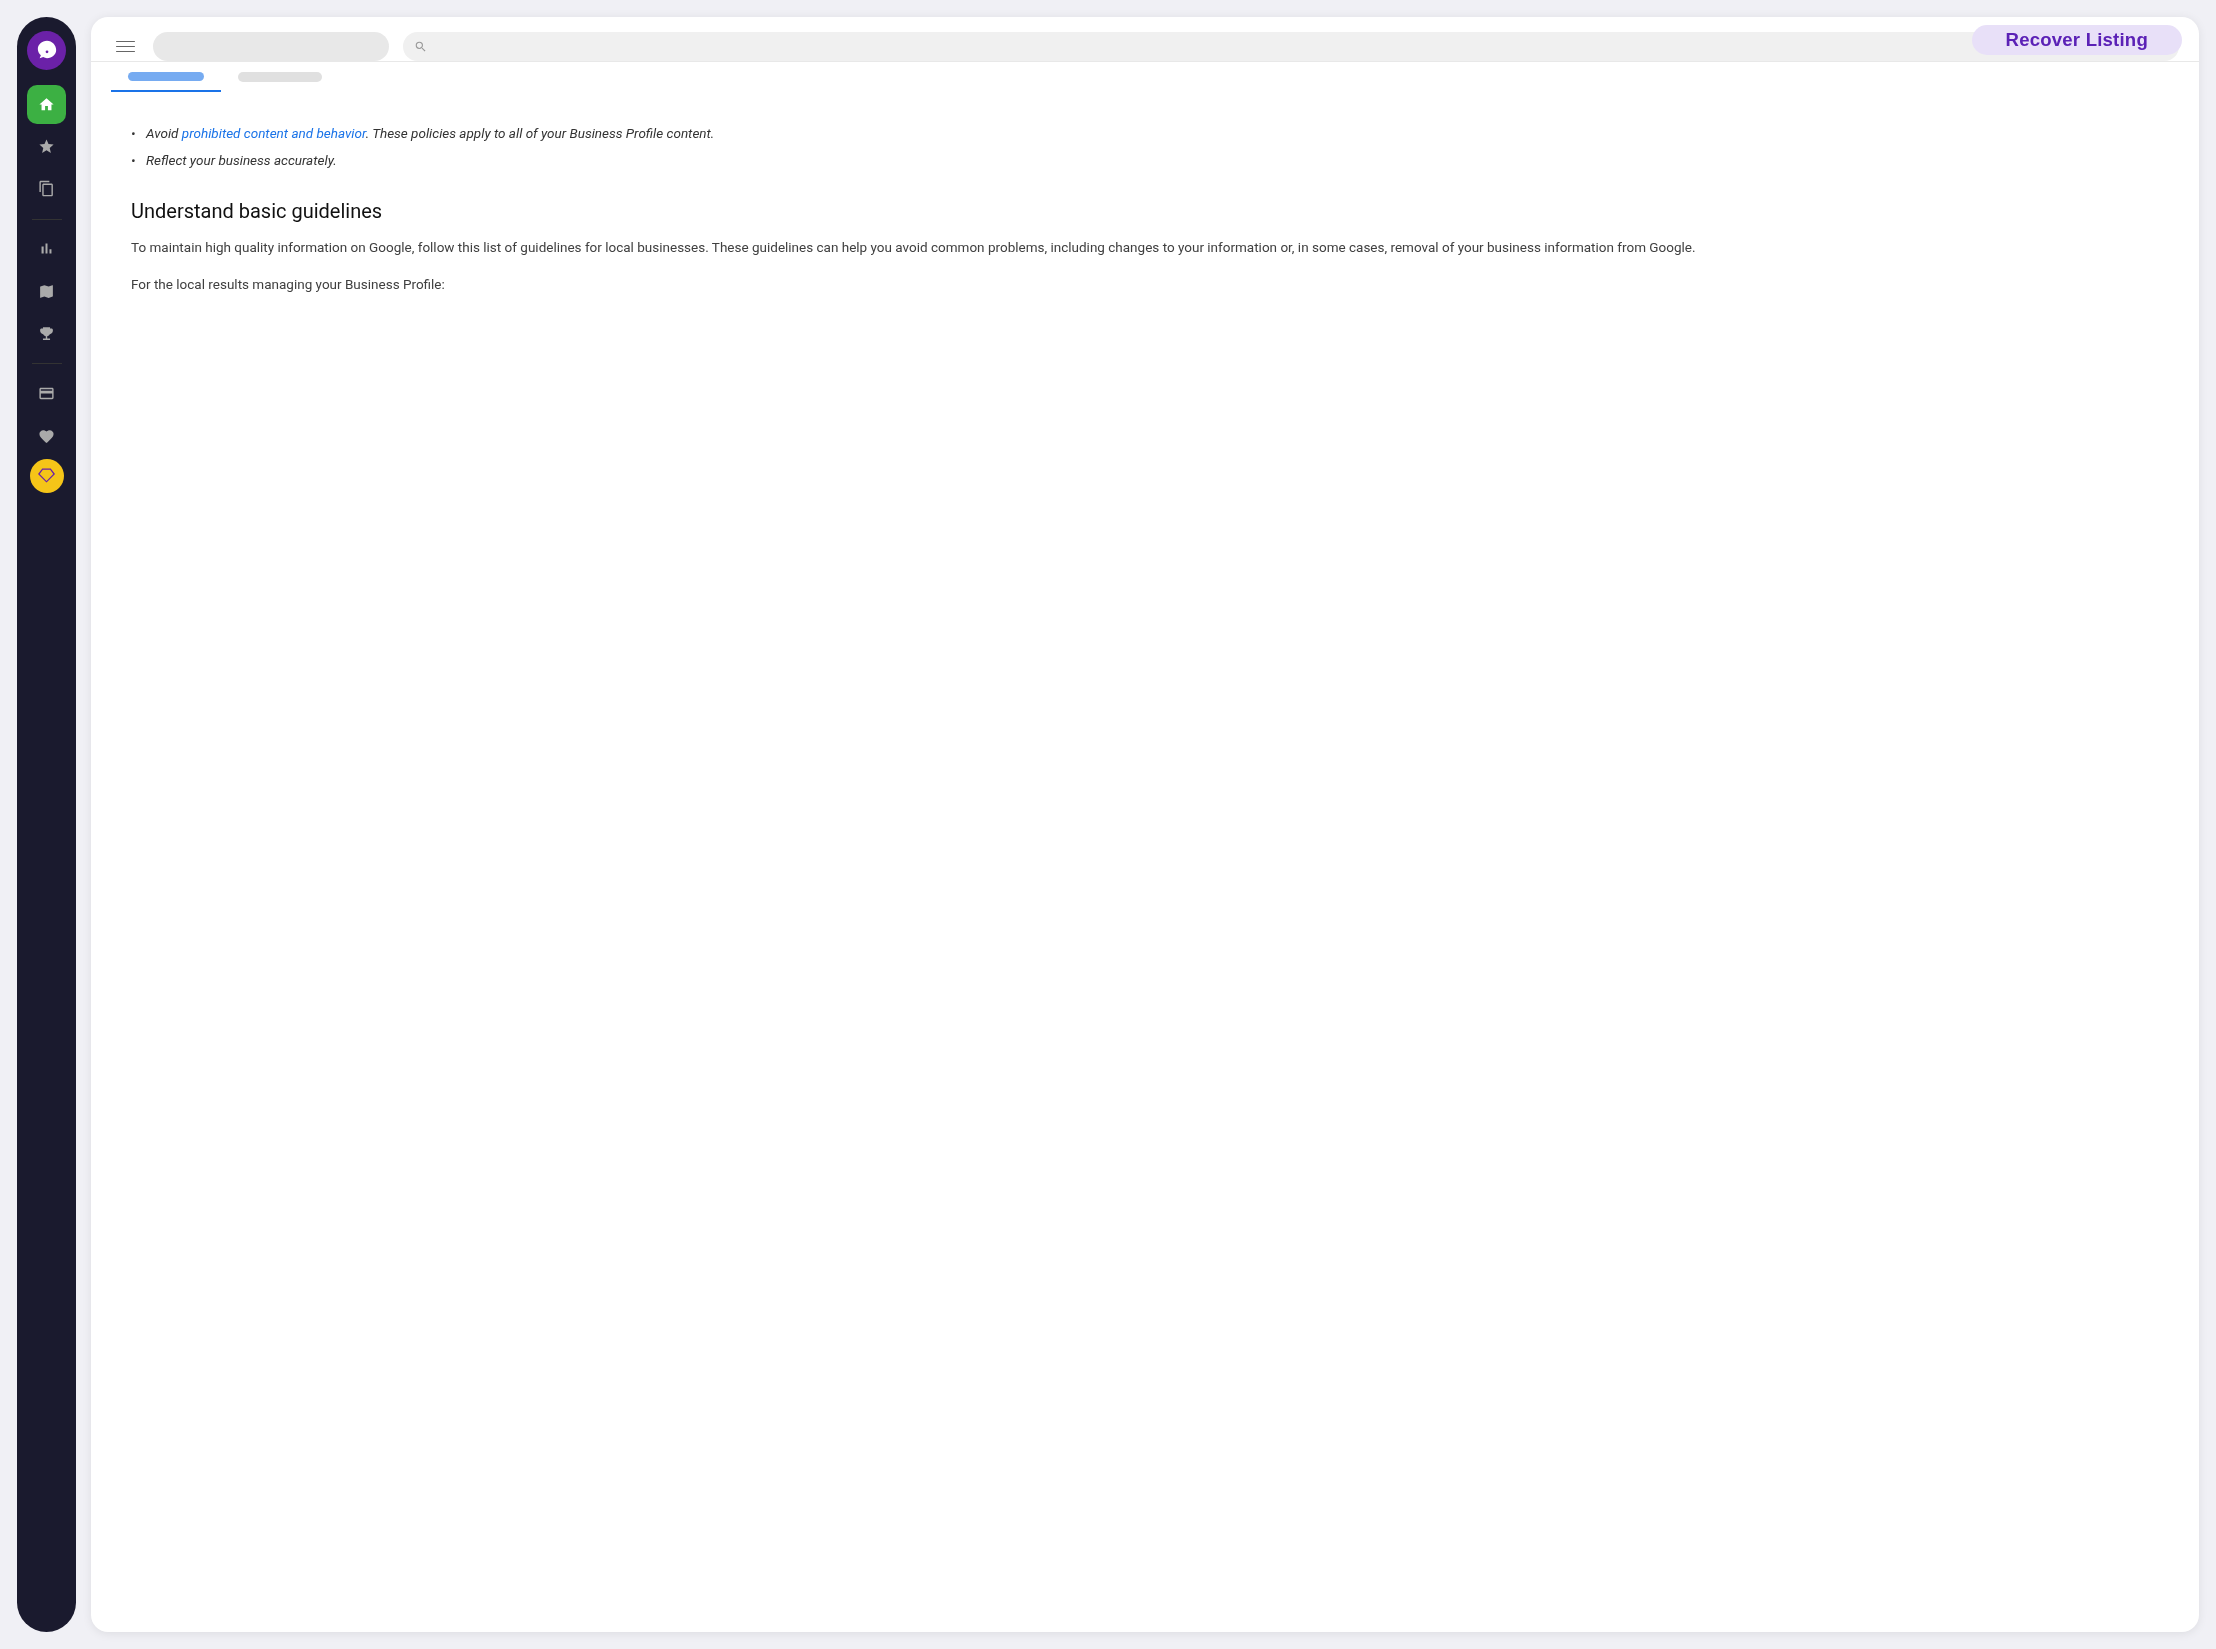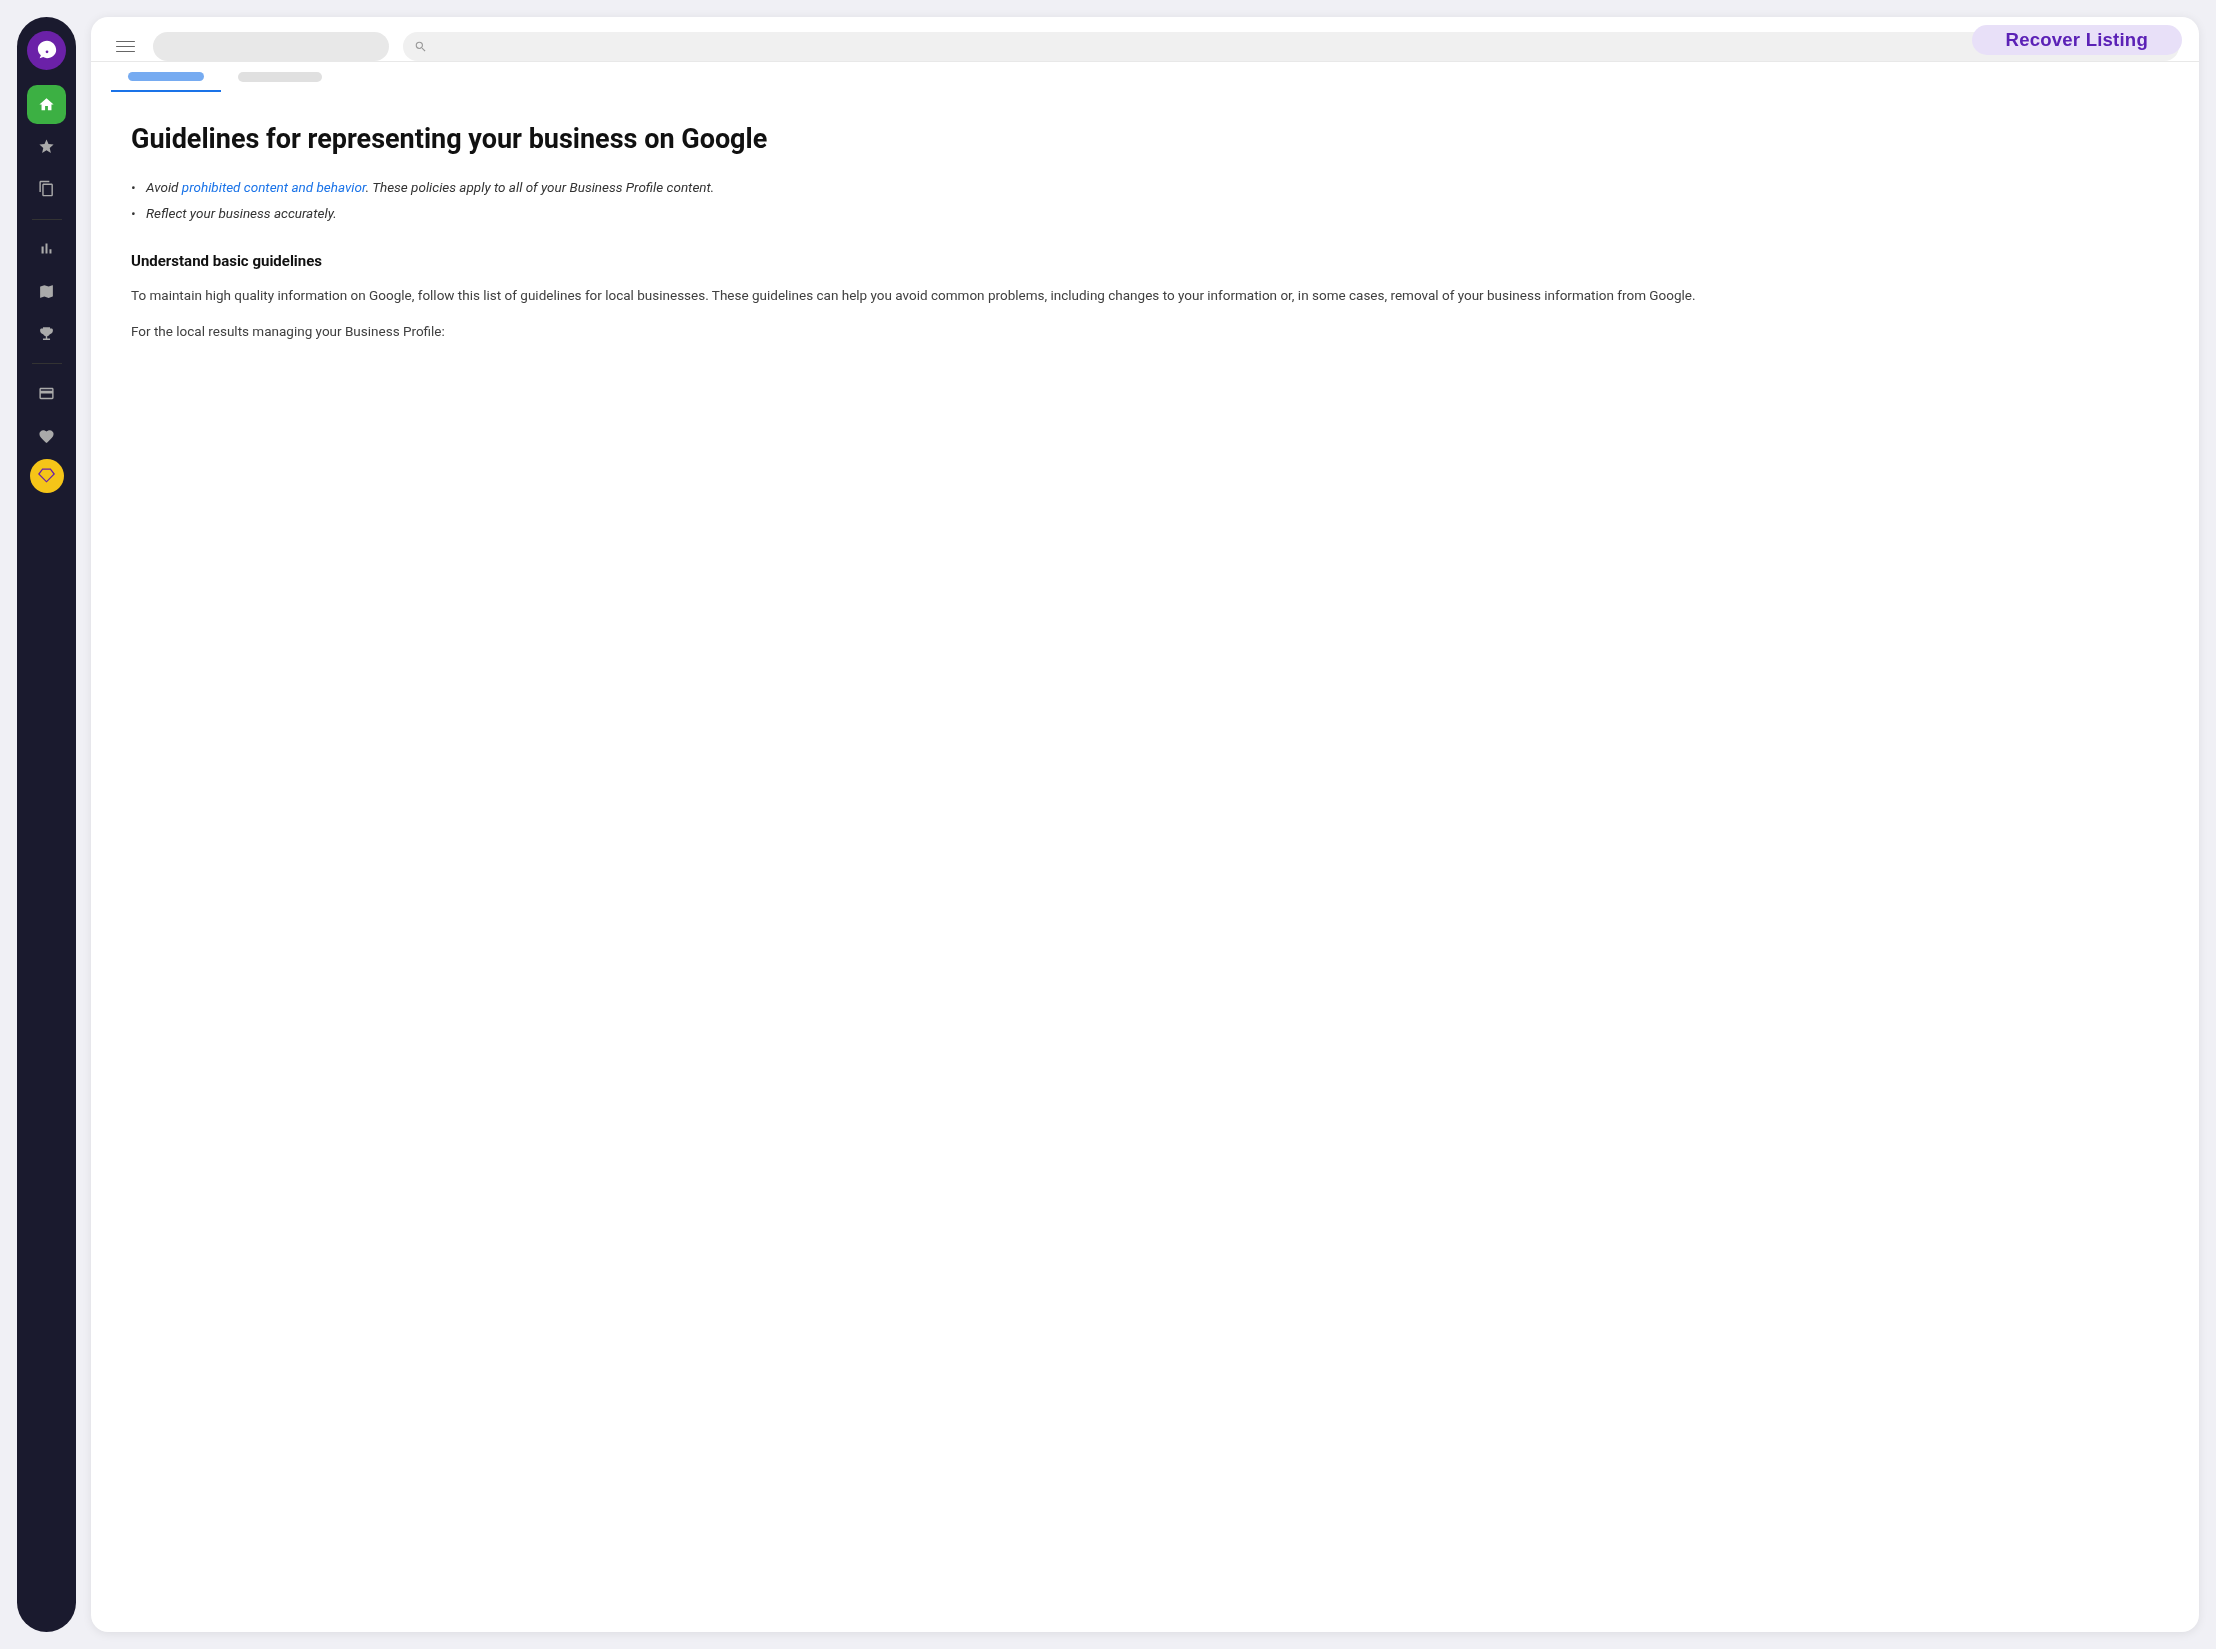--- a/index.html
+++ b/index.html
@@ -207,22 +207,22 @@
       left: 0;
       color: #333;
     }
 
     .link-text {
       color: #1a73e8;
       text-decoration: none;
     }
 
     h2.section-heading {
-      font-size: 15px;
-      font-weight: 700;
+      font-size: 20px;
+      font-weight: 400;
       color: #111;
       margin-bottom: 13.5px;
     }
 
     .section-text {
       font-size: 13.5px;
       color: #404040;
       line-height: 1.7;
       margin-bottom: 13.5px;
     }
@@ -321,21 +321,20 @@
     <div class="tabs-row">
       <div class="tab active">
         <div style="width:76px; height:9.3px; background:#1a73e8; border-radius:5px; opacity:0.6;"></div>
       </div>
       <div class="tab">
         <div class="tab-placeholder"></div>
       </div>
     </div>
 
     <div class="content-area">
-      <h1 class="main-heading">Guidelines for representing your business on Google</h1>
 
 
       <ul class="bullet-list">
         <li>
           <span>Avoid </span><a href="#" class="link-text">prohibited content and behavior</a><span>. These policies apply to all of your Business Profile content.</span>
         </li>
         <li>
           <span>Reflect your business accurately.</span>
         </li>
       </ul>

